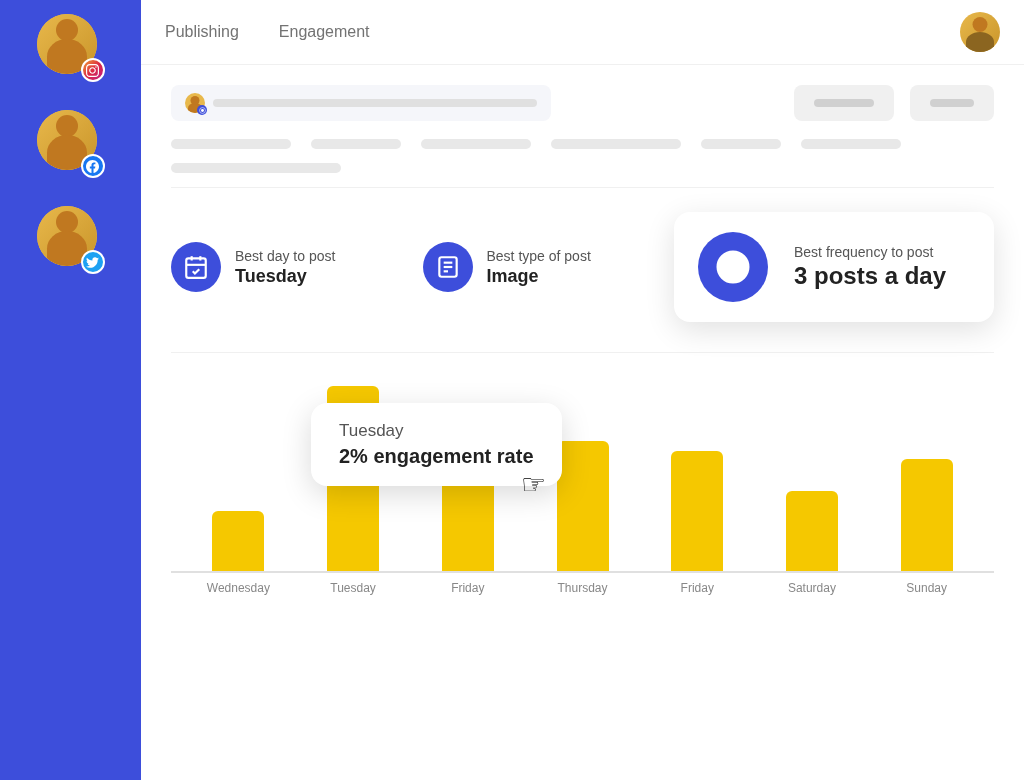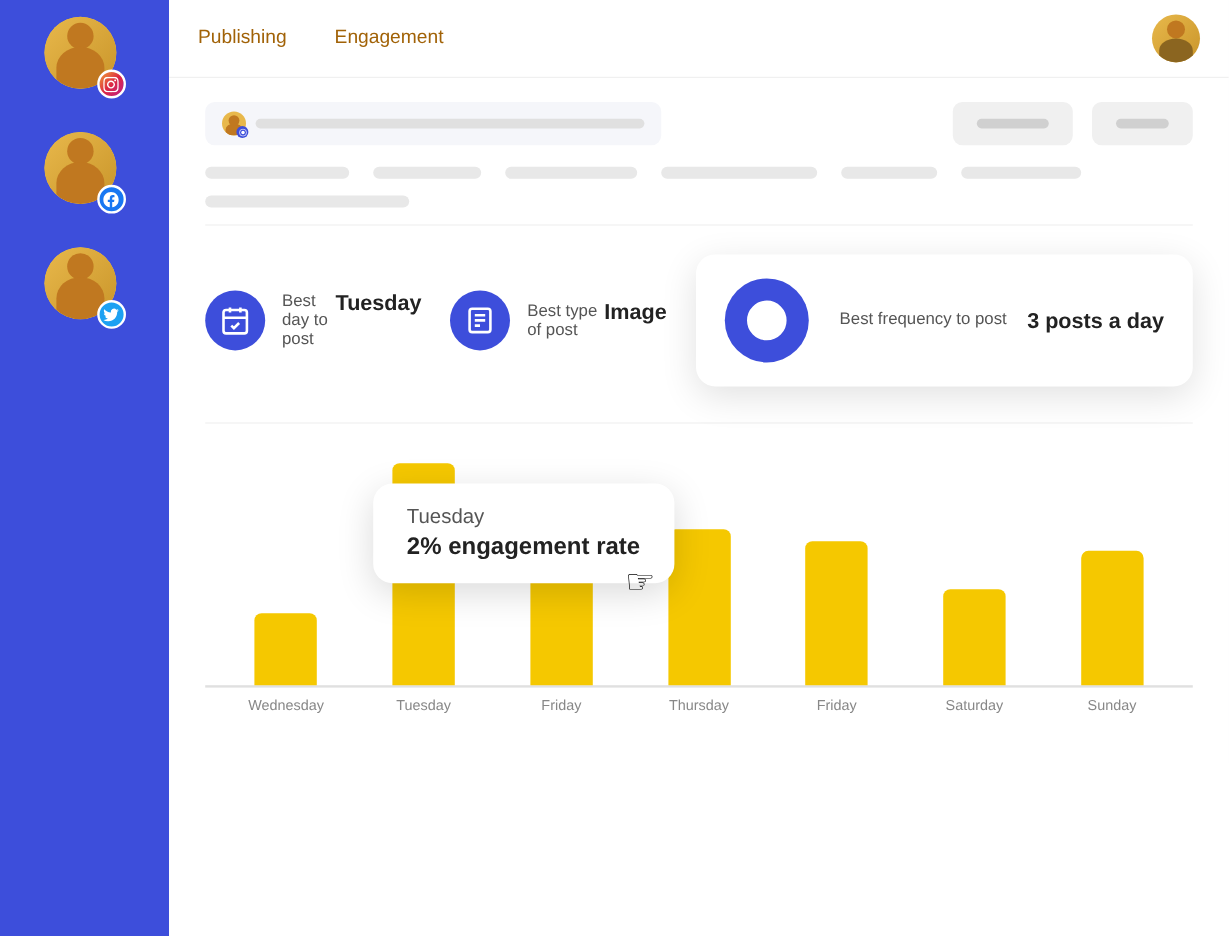--- a/index.html
+++ b/index.html
@@ -104,21 +104,21 @@
       height: 65px;
       display: flex;
       align-items: center;
       padding: 0 24px;
       background: white;
       border-bottom: 1px solid #f0f0f0;
       gap: 40px;
     }
     .nav-tab {
       font-size: 16px;
-      color: #a16207;
+      color: #737373;
       cursor: pointer;
       padding: 4px 0;
       position: relative;
     }
     .topnav-spacer { flex: 1; }
     .user-avatar {
       width: 40px; height: 40px;
       border-radius: 50%;
       background: linear-gradient(135deg, #e8b84b, #c9952a);
       overflow: hidden;
@@ -236,21 +236,21 @@
       width: 70px; height: 70px;
       border-radius: 50%;
       background: #3d4edb;
       display: flex;
       align-items: center;
       justify-content: center;
       flex-shrink: 0;
     }
     .insight-icon svg { width: 26px; height: 26px; fill: white; }
     .insight-icon-large svg { width: 36px; height: 36px; fill: white; }
-    .insight-text { display: flex; }
+    .insight-text { display: flex; flex-direction: column; }
     .insight-label {
       font-size: 14px;
       color: #555;
       margin-bottom: 2px;
     }
     .insight-value {
       font-size: 18px;
       font-weight: 700;
       color: #222;
     }
@@ -471,21 +471,21 @@
 
       <div class="insight-card-highlighted">
         <div class="insight-icon-large">
           <svg viewBox="0 0 24 24" fill="none" stroke="white" stroke-width="2" width="36" height="36">
               <circle cx="12" cy="12" r="10"></circle>
               <polyline points="12 6 12 12 16 14"></polyline>
             </svg>
         </div>
         <div class="insight-text">
           <span class="insight-label">Best frequency to post</span>
-          <span class="insight-value" style="font-size:18px;margin-left:17px;">3 posts a day</span>
+          <span class="insight-value" style="font-size:24px;">3 posts a day</span>
         </div>
       </div>
     </div>
 
     <div class="divider"></div>
 
     <div class="chart-area">
 
       <div class="chart-tooltip">
         <div class="tooltip-day">Tuesday</div>

